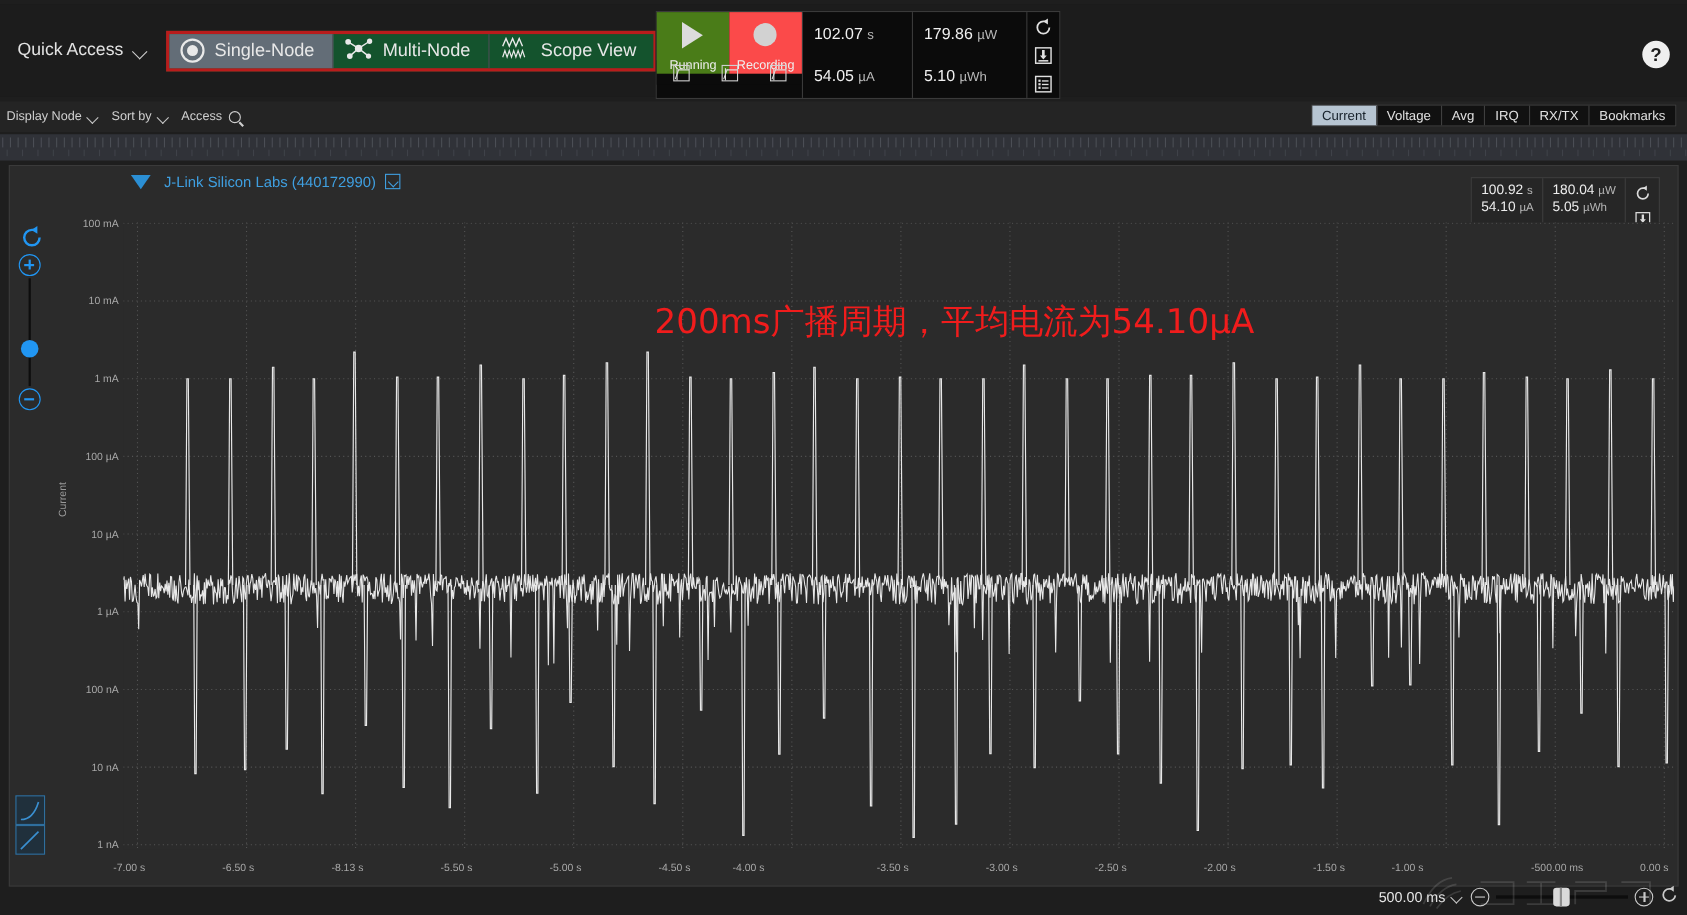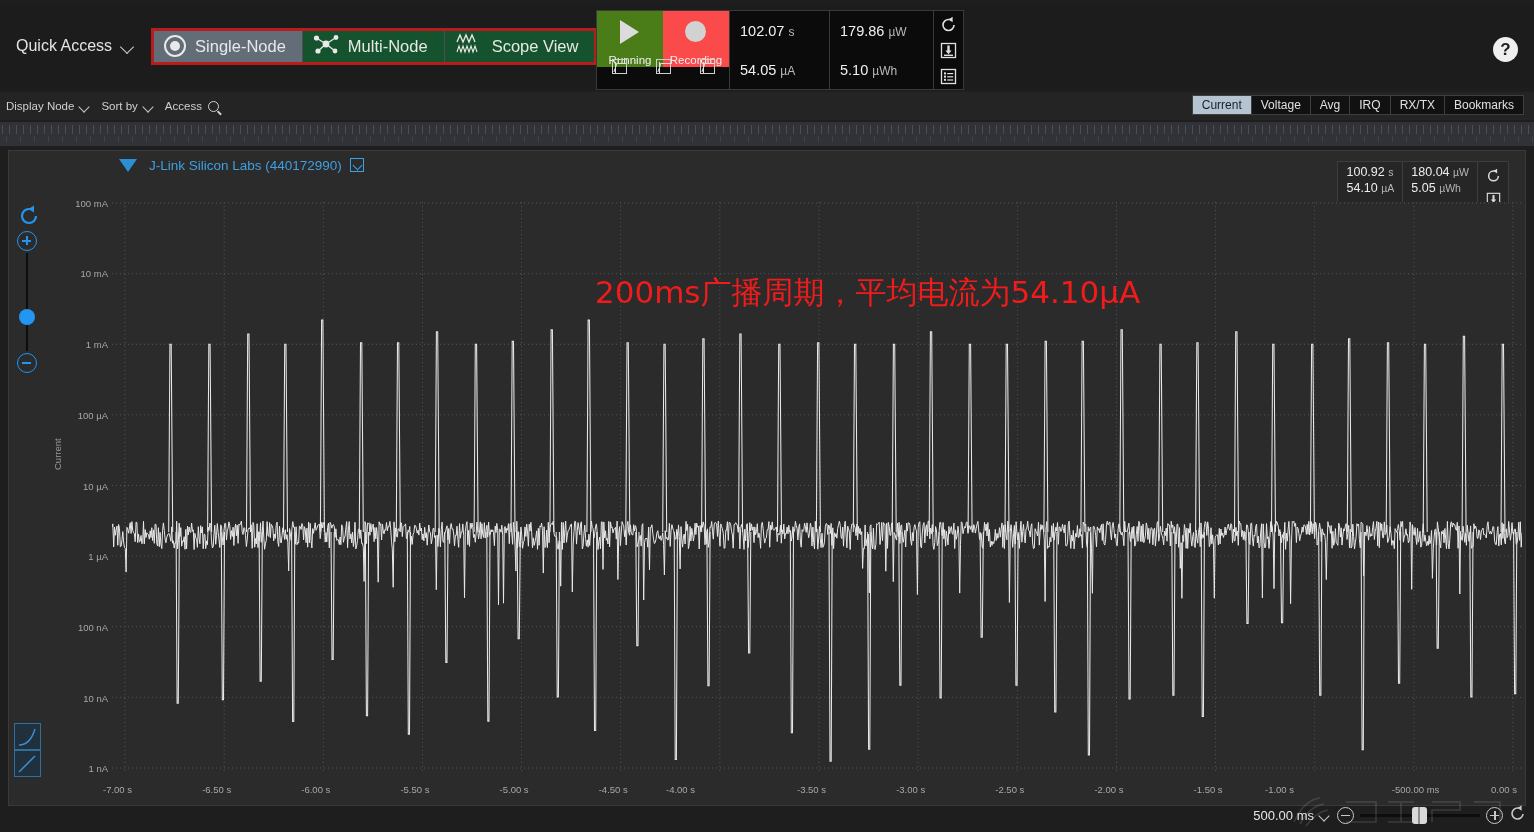--- a/index.html
+++ b/index.html
@@ -953,21 +953,21 @@
       <div class="ylab" style="top:286px">10 µA</div>
       <div class="ylab" style="top:356px">1 µA</div>
       <div class="ylab" style="top:427px">100 nA</div>
       <div class="ylab" style="top:498px">10 nA</div>
       <div class="ylab" style="top:568px">1 nA</div>
     </div>
   <div class="yaxis-title">Current</div>
   <div class="xlabels" id="xlabels">
       <div class="xlab" style="left:103px">-7.00 s</div>
       <div class="xlab" style="left:202.14285714285714px">-6.50 s</div>
-      <div class="xlab" style="left:301.2857142857143px">-6.00 s</div>
+      <div class="xlab" style="left:301.2857142857143px">-8.13 s</div>
       <div class="xlab" style="left:400.42857142857144px">-5.50 s</div>
       <div class="xlab" style="left:499.57142857142856px">-5.00 s</div>
       <div class="xlab" style="left:598.7142857142857px">-4.50 s</div>
       <div class="xlab" style="left:666px">-4.00 s</div>
       <div class="xlab" style="left:797px">-3.50 s</div>
       <div class="xlab" style="left:896.1428571428571px">-3.00 s</div>
       <div class="xlab" style="left:995.2857142857142px">-2.50 s</div>
       <div class="xlab" style="left:1094.4285714285713px">-2.00 s</div>
       <div class="xlab" style="left:1193.5714285714284px">-1.50 s</div>
       <div class="xlab" style="left:1265px">-1.00 s</div>

